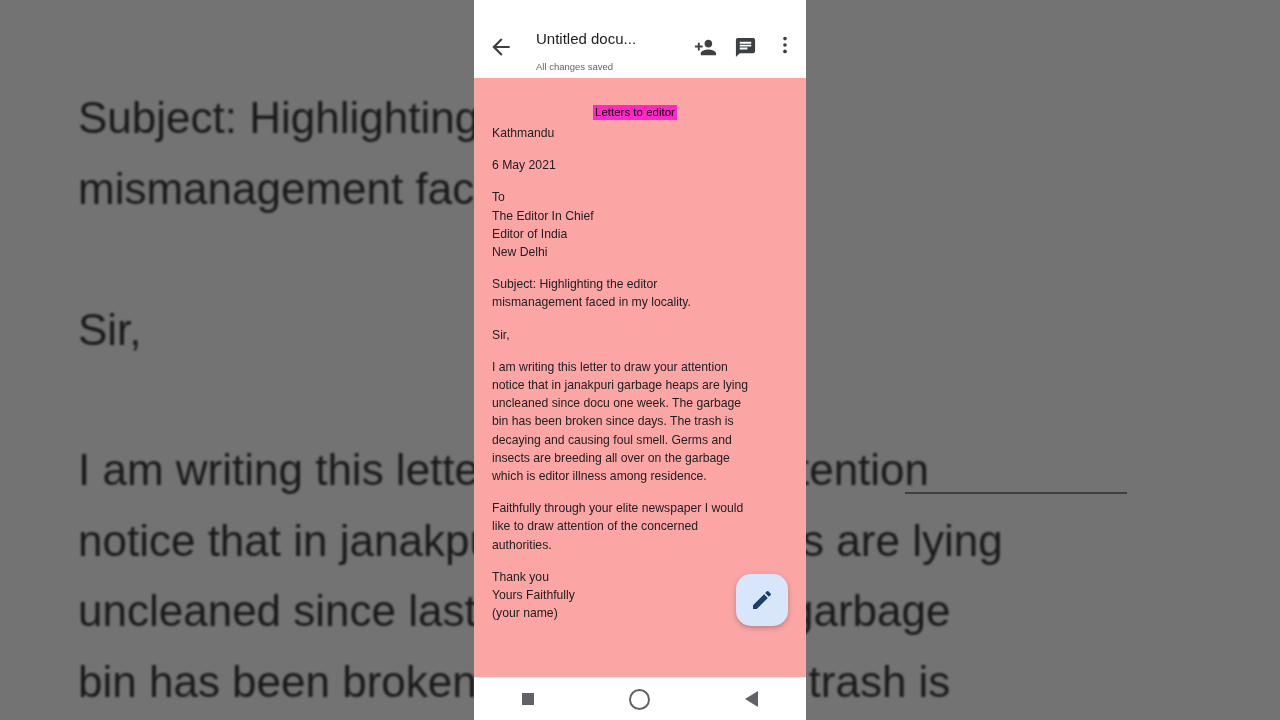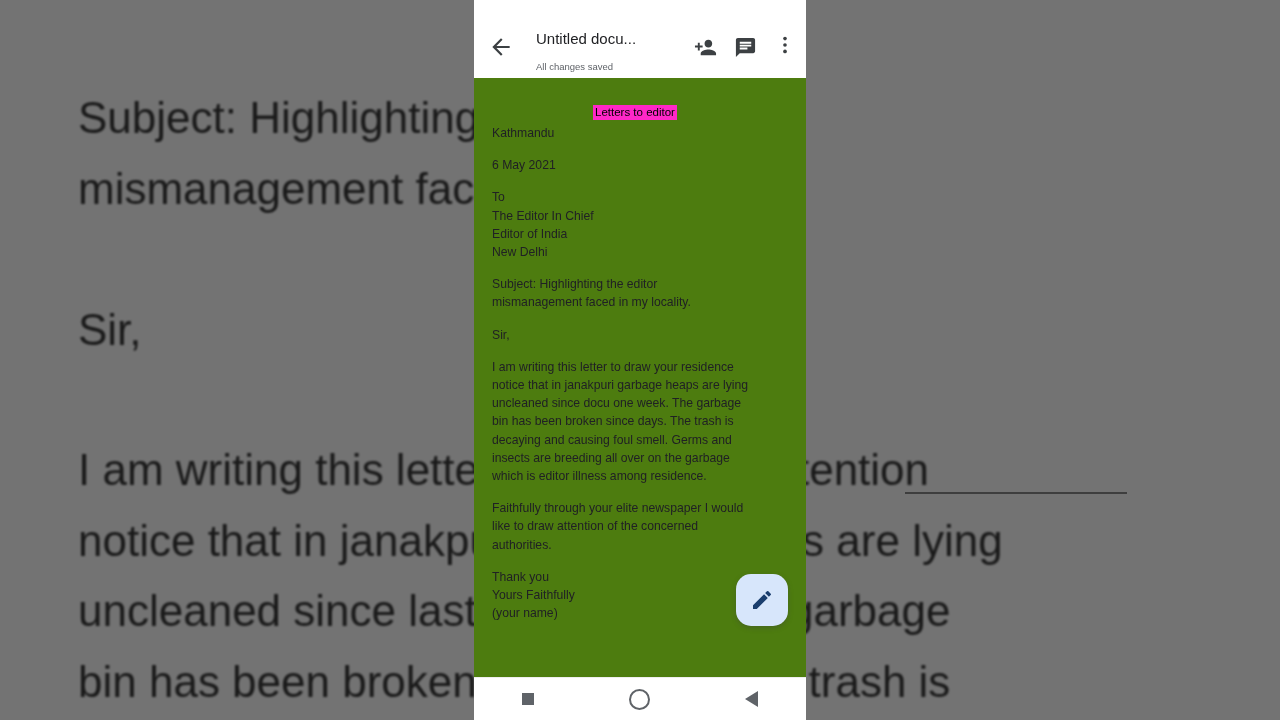--- a/index.html
+++ b/index.html
@@ -129,21 +129,21 @@
   }
   #person-add-icon { left: 220px; }
   #comment-icon { left: 260px; }
   #overflow-icon { left: 300px; top: 34px; }
 
   
   #doc {
     position: relative;
     padding: 0 18px;
     height: 600px;
-    background: #4d7c0f;
+    background: #fca5a5;
     font-size: 12.2px;
     line-height: 18.2px;
     color: #202124;
   }
   .para { margin: 0 0 14px 0; }
   .line { display: block; }
 
   #highlight-line {
     position: absolute;
     left: 119px;
@@ -276,21 +276,21 @@
         <p class="para">
           <span class="line">Subject: Highlighting the editor</span>
           <span class="line">mismanagement faced in my locality.</span>
         </p>
 
         <p class="para">
           <span class="line">Sir,</span>
         </p>
 
         <p class="para">
-          <span class="line">I am writing this letter to draw your residence</span>
+          <span class="line">I am writing this letter to draw your attention</span>
           <span class="line">notice that in janakpuri garbage heaps are lying</span>
           <span class="line">uncleaned since docu one week. The garbage</span>
           <span class="line">bin has been broken since days. The trash is</span>
           <span class="line">decaying and causing foul smell. Germs and</span>
           <span class="line">insects are breeding all over on the garbage</span>
           <span class="line">which is editor illness among residence.</span>
         </p>
 
         <p class="para">
           <span class="line">Faithfully through your elite newspaper I would</span>

